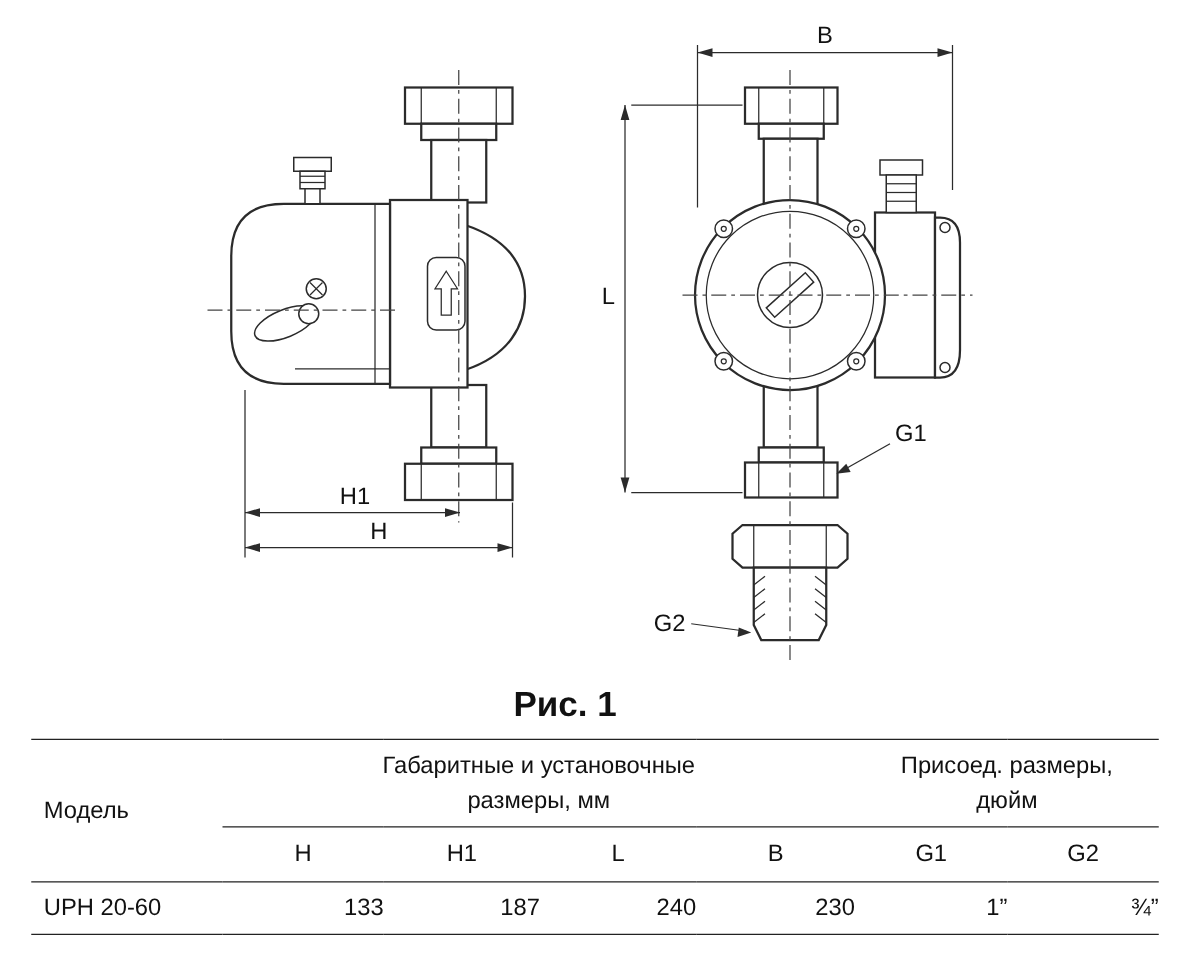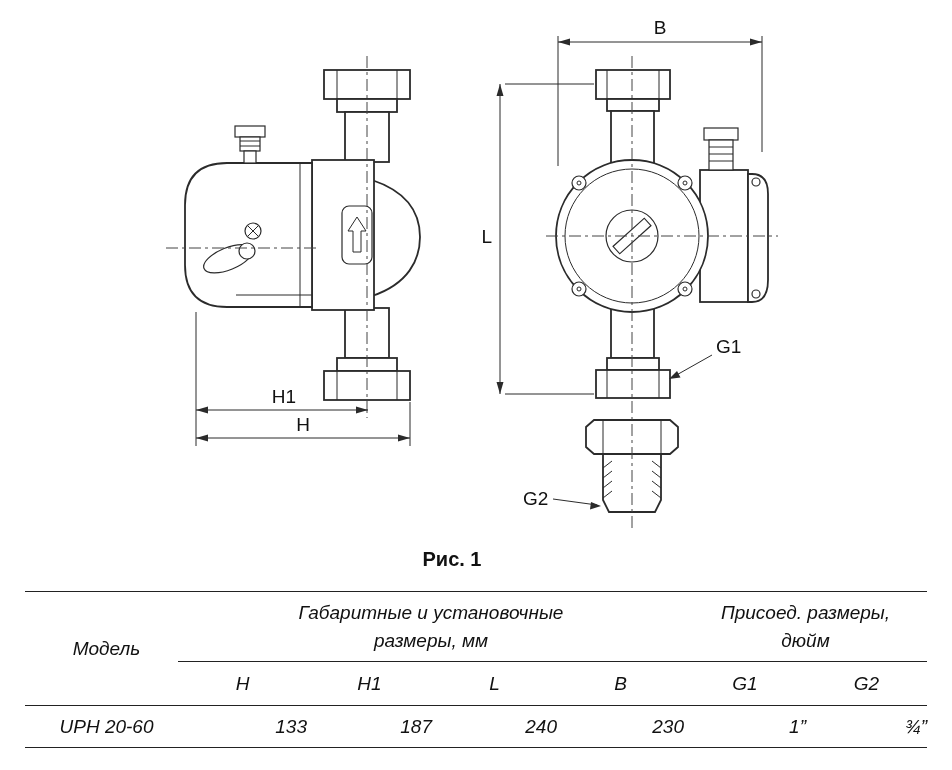--- a/index.html
+++ b/index.html
@@ -12,29 +12,29 @@
   
   .outline { fill:#ffffff; stroke:#2b2b2b; stroke-width:1.8; }
   .detail  { fill:#ffffff; stroke:#2b2b2b; stroke-width:1.2; }
   .thin    { fill:none;    stroke:#2b2b2b; stroke-width:1; }
   .cl      { fill:none;    stroke:#444;    stroke-width:1; stroke-dasharray:12 4 3 4; }
   .dim     { fill:none;    stroke:#2b2b2b; stroke-width:1; }
   .arr     { fill:#2b2b2b; stroke:none; }
   .lbl     { font-family:"Liberation Sans", sans-serif; font-size:19px; fill:#111; }
 
   .caption { position:absolute; top:548px; left:0; width:904px; text-align:center;
-             font-size:20px; font-weight:bold; color:#111; }
+             font-size:28px; font-weight:bold; color:#111; }
 
   
   .dim-table { position:absolute; top:591px; left:25px; width:902px;
                border-collapse:collapse; table-layout:fixed; font-size:19px; color:#111;
                border-top:1.6px solid #222; border-bottom:1.6px solid #222; }
-  .dim-table th, .dim-table td { padding:0; font-weight:normal; text-align:center; vertical-align:middle;font-style:italic; }
+  .dim-table th, .dim-table td { padding:0; font-weight:normal; text-align:center; vertical-align:middle; }
   .dim-table thead th { }
-  .dim-table .model-col { text-align:center; padding-left:10px; }
+  .dim-table .model-col { text-align:left; padding-left:10px; }
   .dim-table tr.group-row th.grp { border-bottom:1.4px solid #222; height:70px; line-height:28px; }
   .dim-table th.model-head { border-bottom:1.4px solid #222; }
   .dim-table tr.letter-row th { height:44px; border-bottom:1.4px solid #222; }
   .dim-table tbody td { height:42px;text-align:right; }
 </style>
 </head>
 <body>
 
 <div class="page">
 

